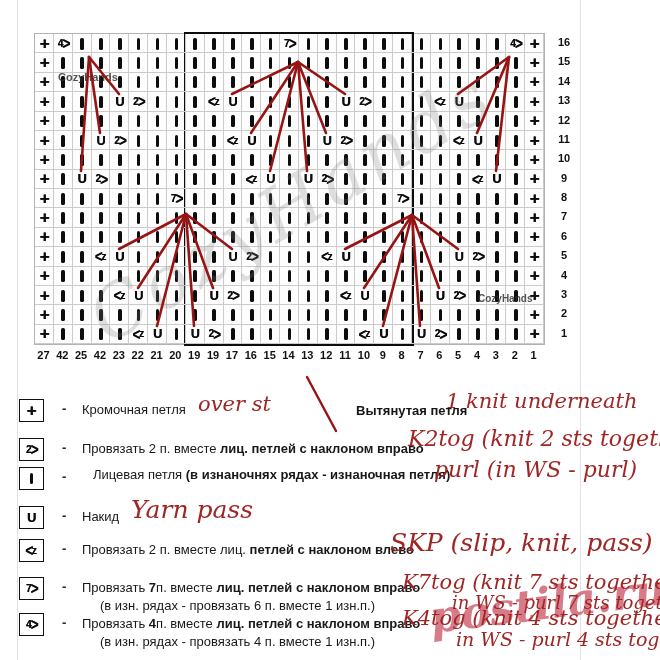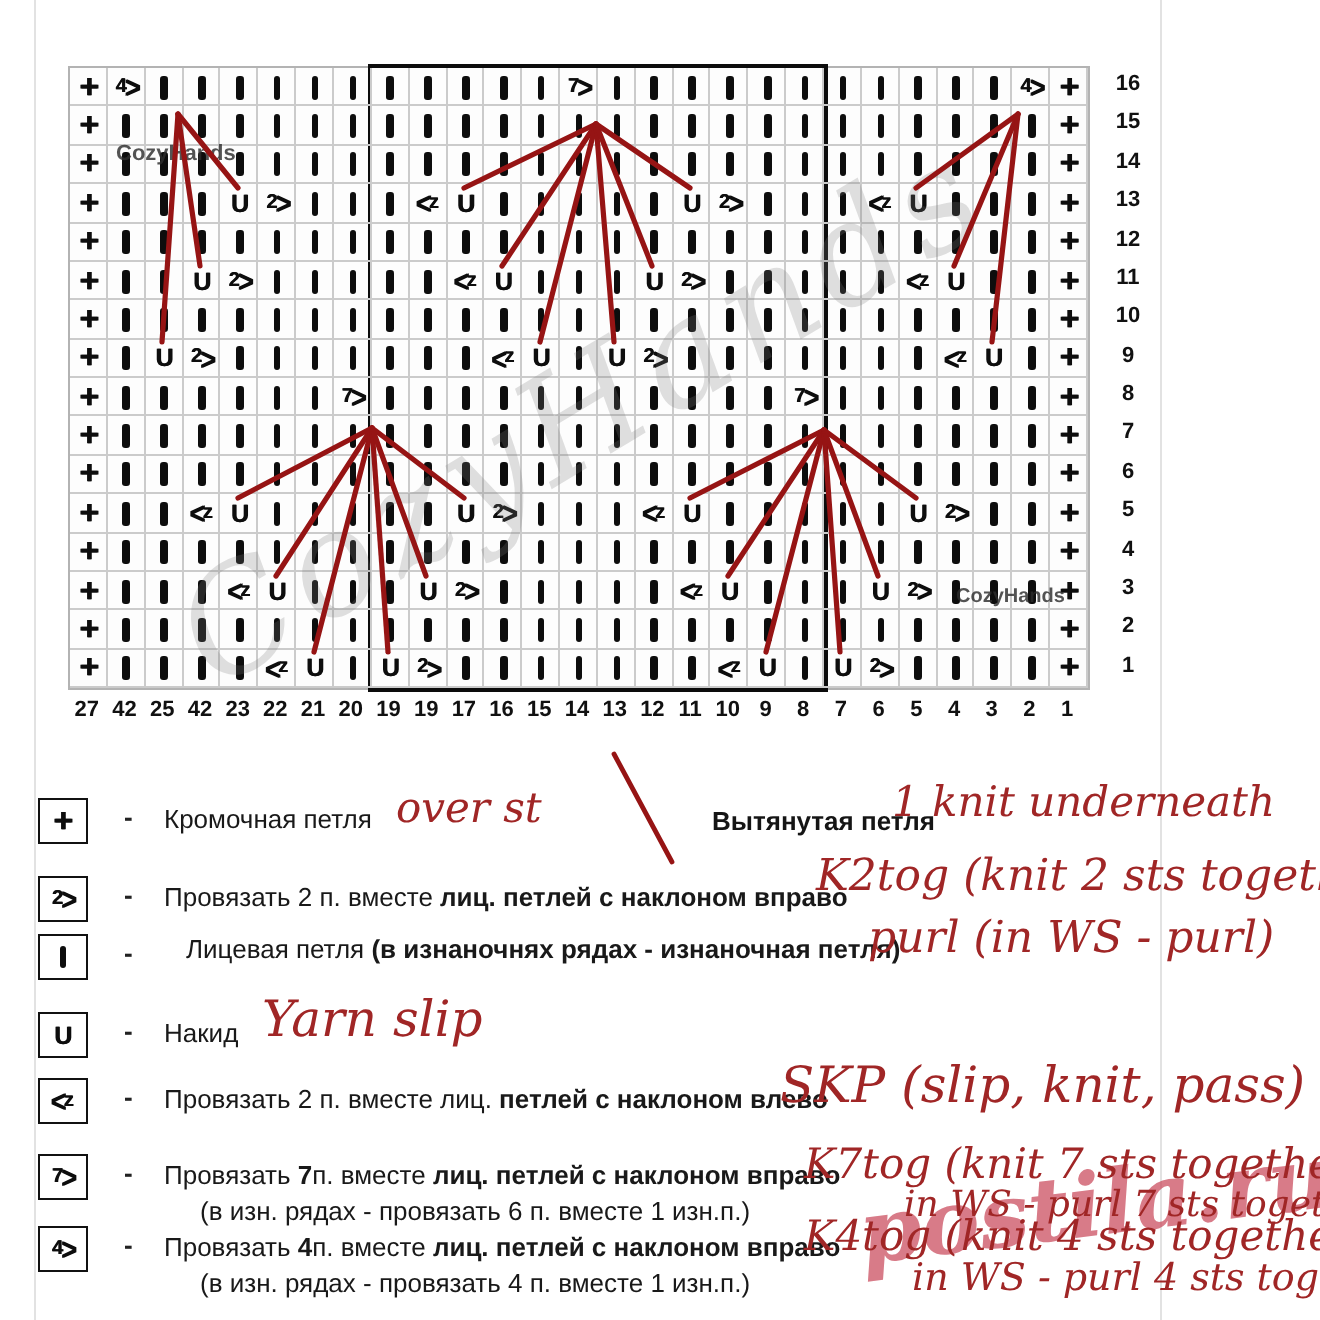--- a/index.html
+++ b/index.html
@@ -1539,21 +1539,21 @@
     <span class="bar"></span>
   </div>
 <span class="lgDash" style="top: 469px;">-</span>
 <div class="lgRu" style="top: 467px; margin-left: 11px;"><span>Лицевая петля  </span><b>(в изнаночнях рядах - изнаночная петля)</b></div>
 <div class="lgEn" style="left: 434px; top: 459px; font-size: 22px;">purl (in WS - purl)</div>
 <div class="lgBox" style="top: 506px;">
     <span class="sU">U</span>
   </div>
 <span class="lgDash" style="top: 508px;">-</span>
 <div class="lgRu" style="top: 509px;"><span>Накид</span></div>
-<div class="lgEn" style="left: 131px; top: 497px; font-size: 25px;">Yarn slip</div>
+<div class="lgEn" style="left: 131px; top: 497px; font-size: 25px;">Yarn pass</div>
 <div class="lgBox" style="top: 539px;">
     <span class="pair">
       <span class="pc">&lt;</span>
       <span class="pn">z</span>
     </span>
   </div>
 <span class="lgDash" style="top: 541px;">-</span>
 <div class="lgRu" style="top: 542px;"><span>Провязать 2 п. вместе лиц.   </span><b>петлей с наклоном влево</b></div>
 <div class="lgEn" style="left: 390px; top: 530px; font-size: 25px;">SKP (slip, knit, pass)</div>
 <div class="lgBox" style="top: 577px;">

